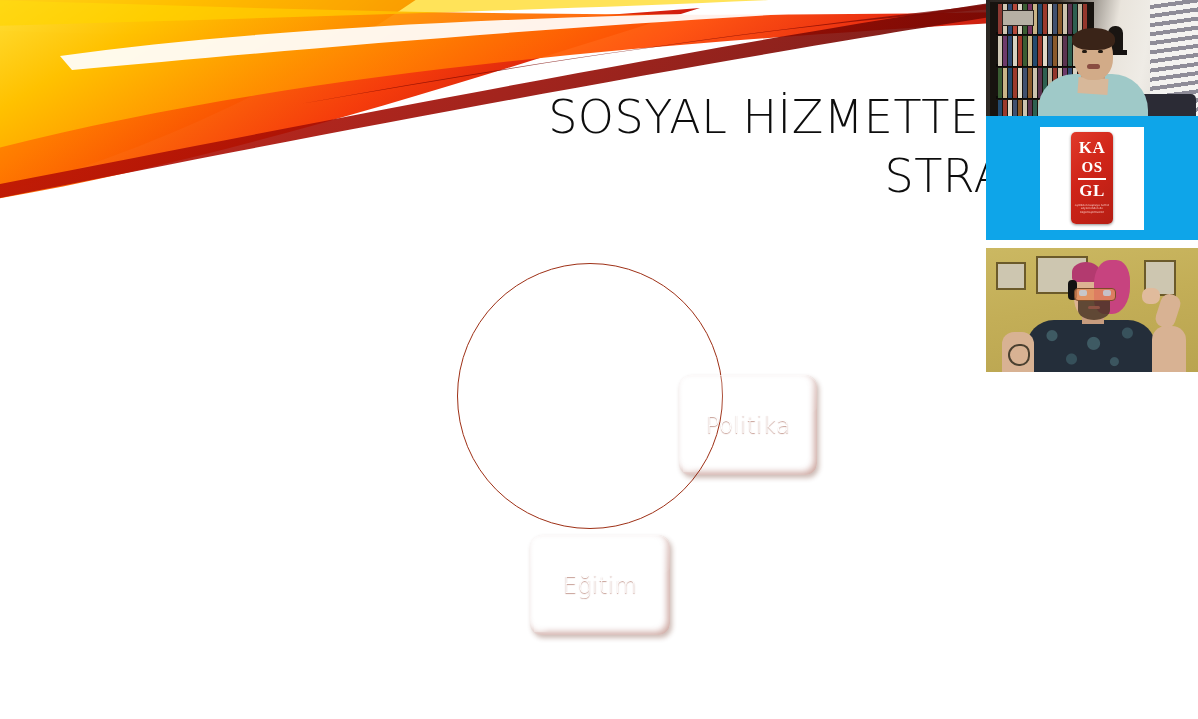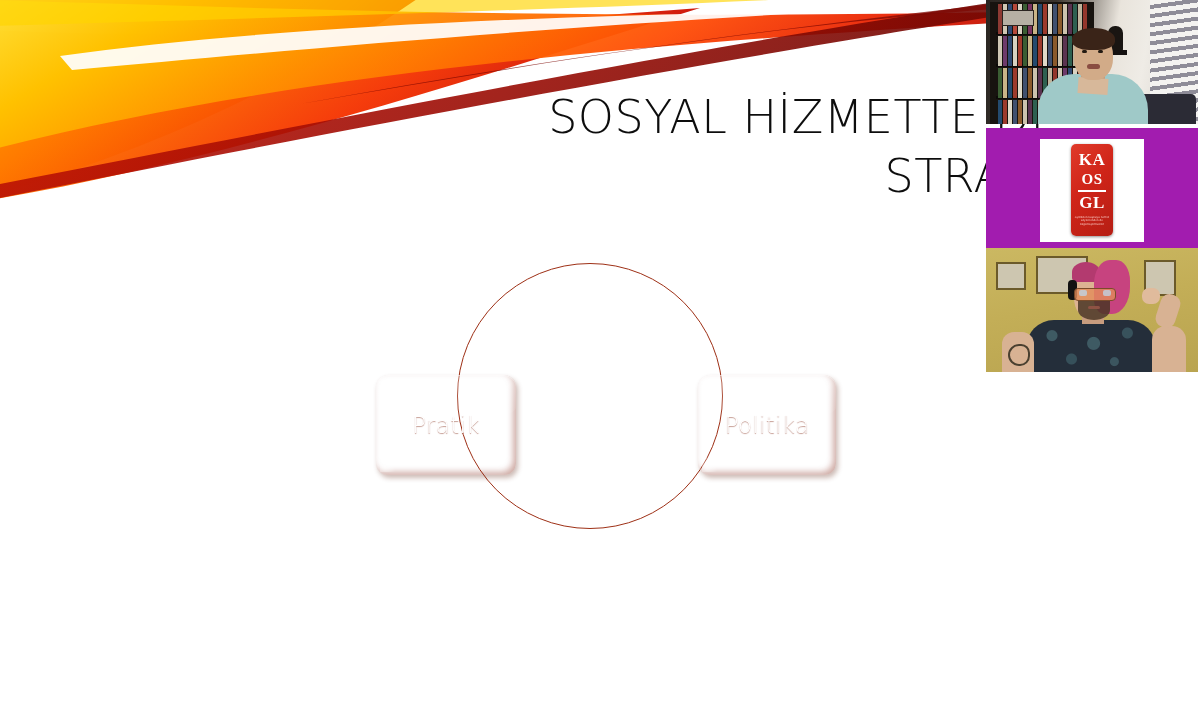--- a/index.html
+++ b/index.html
@@ -70,29 +70,29 @@
     pointer-events:none;
   }
   .node .label{
     position:relative;z-index:2;
     font-family:"DejaVu Sans","Liberation Sans",sans-serif;
     font-weight:300;font-size:23px;color:#ffffff;
     letter-spacing:.3px;text-shadow:0 1px 1px rgba(120,25,0,.45);
     white-space:nowrap;
   }
   #n-top   {left:190px; top:22px;  width:140px;height:100px;}
-  #n-right {left:358px; top:175px; width:138px;height:100px;}
+  #n-right {left:339px; top:175px; width:138px;height:100px;}
   #n-bottom{left:190px; top:335px; width:140px;height:100px;}
   #n-left  {left:36px;  top:175px; width:140px;height:100px;}
 
   
   #video-col{position:absolute;right:0;top:0;width:212px;height:372px;}
   .vtile{position:absolute;left:0;width:212px;overflow:hidden;background:#000;}
   #vtile-1{top:0;height:124px;}
-  #vtile-2{top:128px;height:124px;background:#a21caf;}
+  #vtile-2{top:116px;height:124px;background:#0ea5e9;}
   #vtile-3{top:248px;height:124px;}
 
   
   .t1-wall{position:absolute;inset:0;background:linear-gradient(100deg,#2a2622 0%,#3a332c 30%,#e9e4dc 58%,#efece6 72%,#cfcbc6 100%);}
   .t1-shelfbox{position:absolute;left:4px;top:2px;width:104px;height:122px;background:#17130f;}
   .t1-shelf{position:absolute;left:6px;width:100px;height:3px;background:#0c0a08;}
   .t1-books{position:absolute;left:8px;width:96px;height:30px;overflow:hidden;display:flex;gap:1px;}
   .t1-books i{display:block;width:4px;height:100%;}
   .t1-blinds{position:absolute;right:0;top:0;width:48px;height:124px;
     background:repeating-linear-gradient(172deg,#f4f3f1 0px,#f4f3f1 5px,#8e8c98 5px,#8e8c98 9px);}
@@ -207,24 +207,24 @@
 STRATE</div>
 
     <div id="diagram">
       <div class="ring"></div>
 
 
       <div class="node" id="n-right">
         <span class="label">Politika</span>
       </div>
 
-
-      <div class="node" id="n-left">
-        <span class="label">Pratik</span>
-      </div>
+      <div class="node" id="n-bottom">
+        <span class="label">Eğitim</span>
+      </div>
+
     </div>
   </div>
 
   <div id="video-col">
 
     <div class="vtile" id="vtile-1">
       <div class="t1-wall"></div>
       <div class="t1-blinds"></div>
       <div class="t1-darkfurn"></div>
       <div class="t1-shelfbox">

